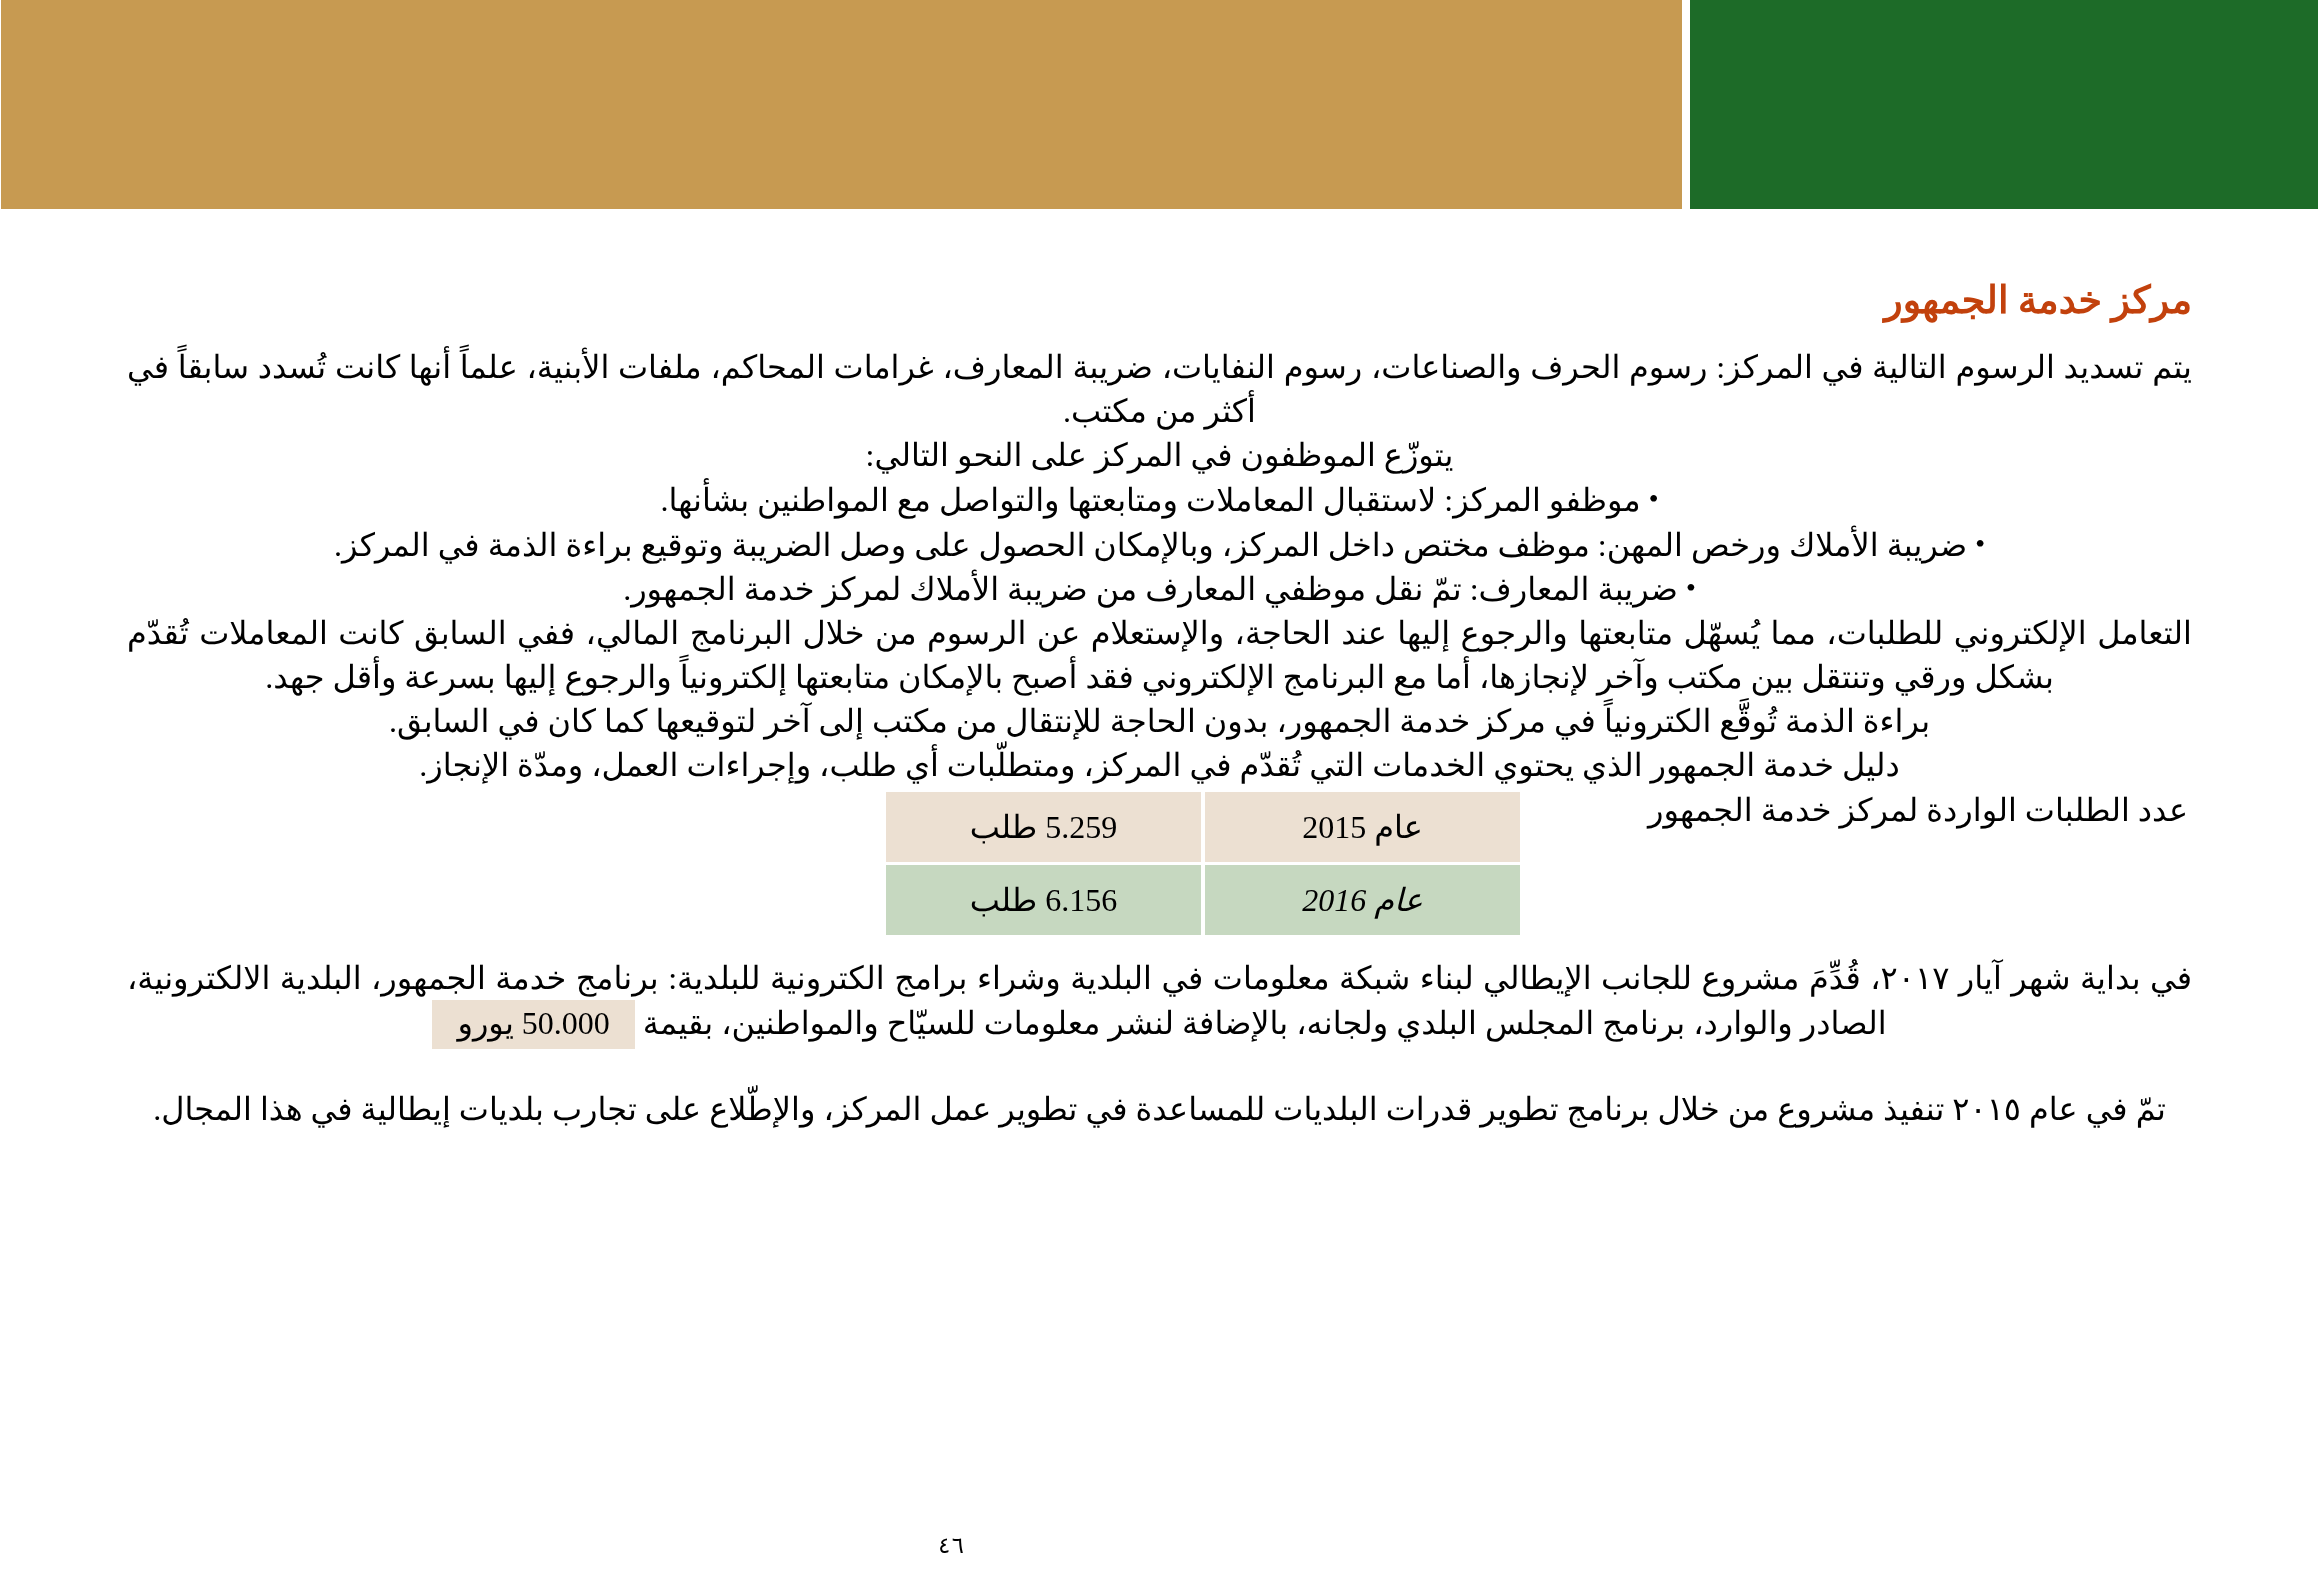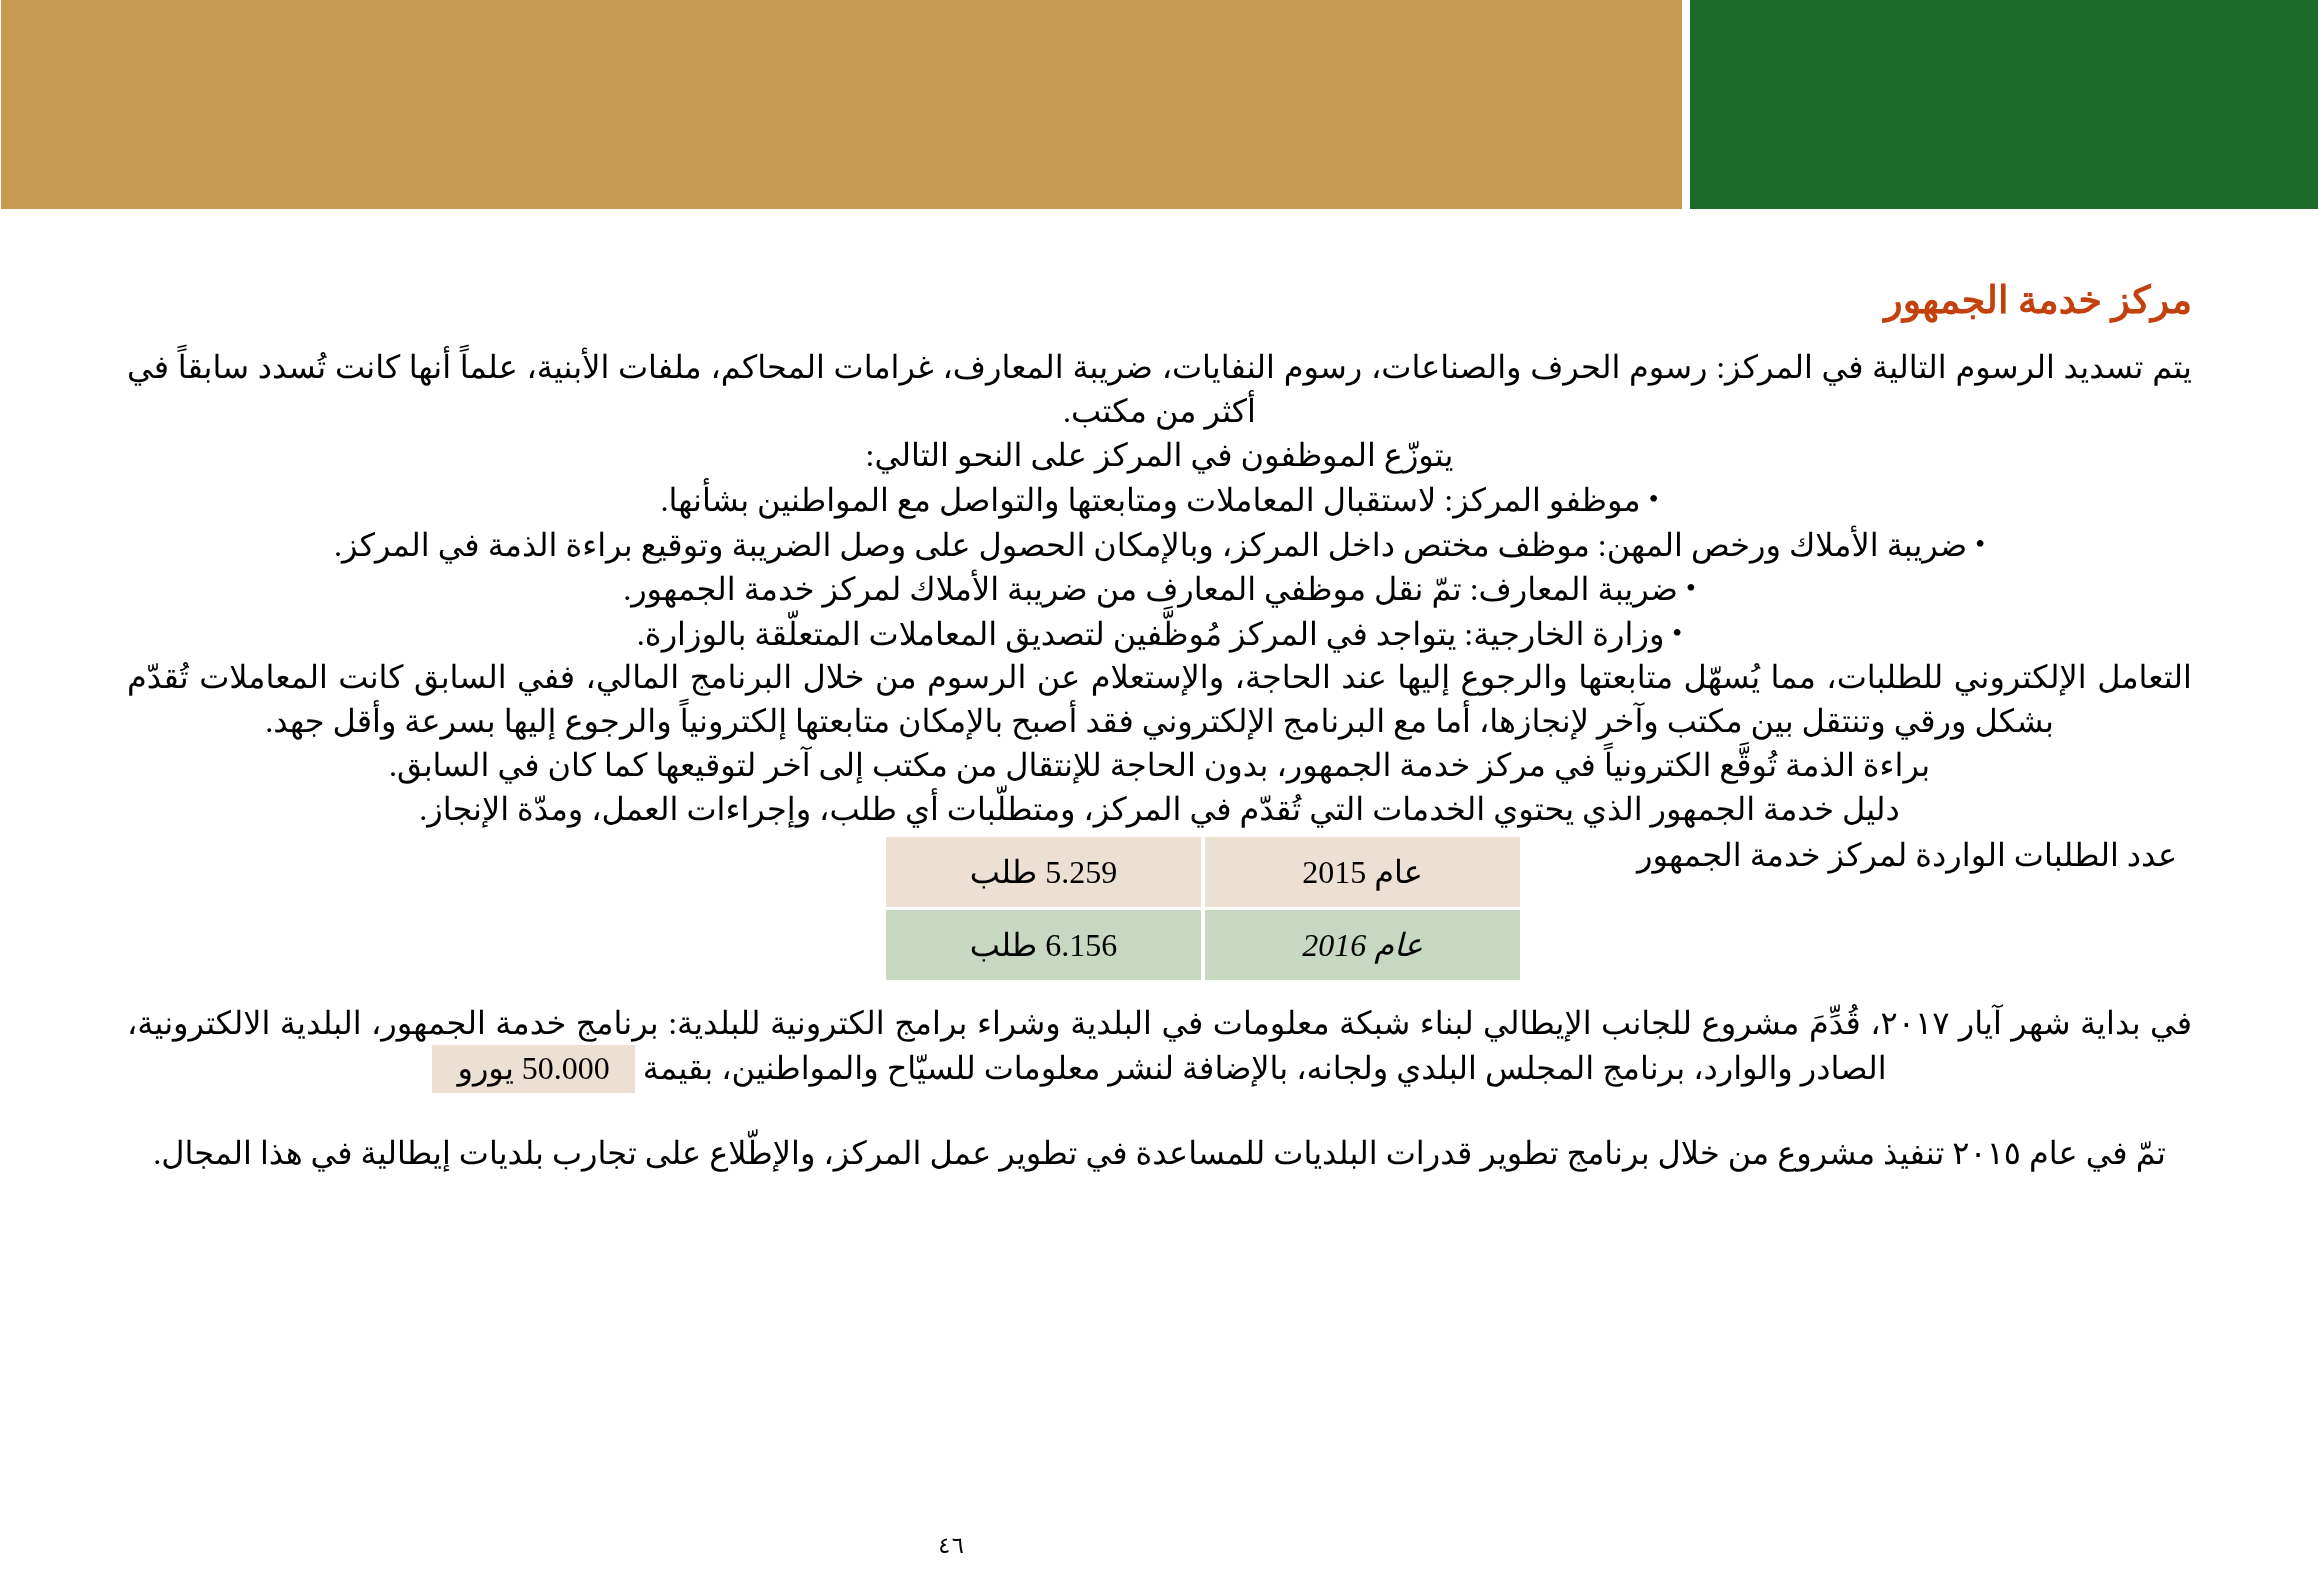--- a/index.html
+++ b/index.html
@@ -94,21 +94,21 @@
 
   
   #requests-block {
     position: relative;
     height: 130px;
     margin-top: 1.3px;
   }
   #requests-caption {
     position: absolute;
     top: 0;
-    right: 15px;
+    right: 4px;
     font-size: 32px;
     line-height: 44px;
     white-space: nowrap;
   }
   #requests-table {
     position: absolute;
     top: 1.3px;
     right: 668px;
     border-collapse: separate;
     border-spacing: 4px 3.3px;
@@ -170,24 +170,20 @@
     <p class="bullet">
       <span class="bullet-mark">•</span>
       <span>ضريبة الأملاك ورخص المهن: موظف مختص داخل المركز، وبالإمكان الحصول على وصل الضريبة وتوقيع براءة الذمة في المركز.</span>
     </p>
 
     <p class="bullet">
       <span class="bullet-mark">•</span>
       <span>ضريبة المعارف: تمّ نقل موظفي المعارف من ضريبة الأملاك لمركز خدمة الجمهور.</span>
     </p>
 
-    <p class="bullet">
-      <span class="bullet-mark">•</span>
-      <span>وزارة الخارجية: يتواجد في المركز مُوظَّفين لتصديق المعاملات المتعلّقة بالوزارة.</span>
-    </p>
 
     <p class="para">التعامل الإلكتروني للطلبات، مما يُسهّل متابعتها والرجوع إليها عند الحاجة، والإستعلام عن الرسوم من خلال البرنامج المالي، ففي السابق كانت المعاملات تُقدّم بشكل ورقي وتنتقل بين مكتب وآخر لإنجازها، أما مع البرنامج الإلكتروني فقد أصبح بالإمكان متابعتها إلكترونياً والرجوع إليها بسرعة وأقل جهد.</p>
 
     <p class="lead">براءة الذمة تُوقَّع الكترونياً في مركز خدمة الجمهور، بدون الحاجة للإنتقال من مكتب إلى آخر لتوقيعها كما كان في السابق.</p>
 
     <p class="lead">دليل خدمة الجمهور الذي يحتوي الخدمات التي تُقدّم في المركز، ومتطلّبات أي طلب، وإجراءات العمل، ومدّة الإنجاز.</p>
 
     <div id="requests-block">
       <div id="requests-caption">عدد الطلبات الواردة لمركز خدمة الجمهور</div>
 

